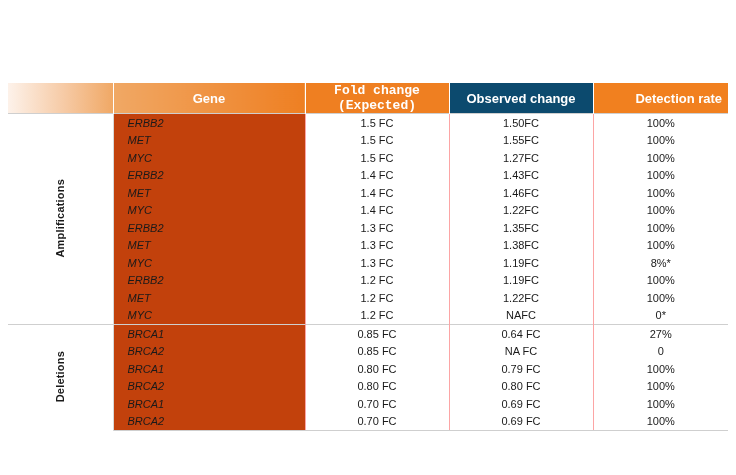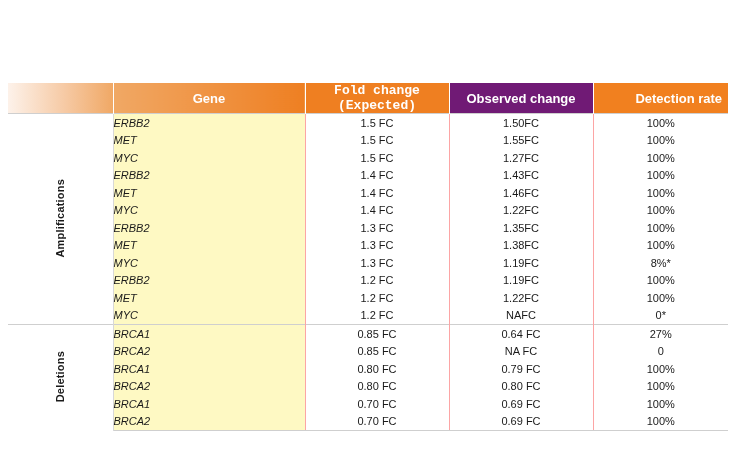--- a/index.html
+++ b/index.html
@@ -48,41 +48,42 @@
     border-right: 1px solid #ffffff;
   }
   thead th.h-gene {
     background: linear-gradient(to right, #f0a865 0%, #ef8f3c 60%, #ee7f22 100%);
   }
   thead th.h-exp {
     background: #ef7f21;
     font-family: Liberation Mono, monospace;
   }
   thead th.h-obs {
-    background: #701a75;
+    background: #0c4a6e;
   }
   thead th.h-det {
     background: #f1801f;
     border-right: none;
     padding-left: 36px;
   }
 
   tbody td {
     height: 17.5px;
     font-size: 11px;
     color: #1a1a1a;
     text-align: center;
     vertical-align: middle;
     padding: 0;
     background: #f1f1f1;
   }
   tbody td.gene-cell {
     font-style: italic;
     text-align: left;
-    background: #fef9c3;
+    padding-left: 14px;
+    background: #c2410c;
   }
   tbody td.val-cell {
     background: #ffffff;
   }
   tbody td.group-cell {
     background: #ffffff;
     font-size: 11px;
     font-weight: bold;
     color: #1a1a1a;
     border-right: 1px solid #d8d8d8;

